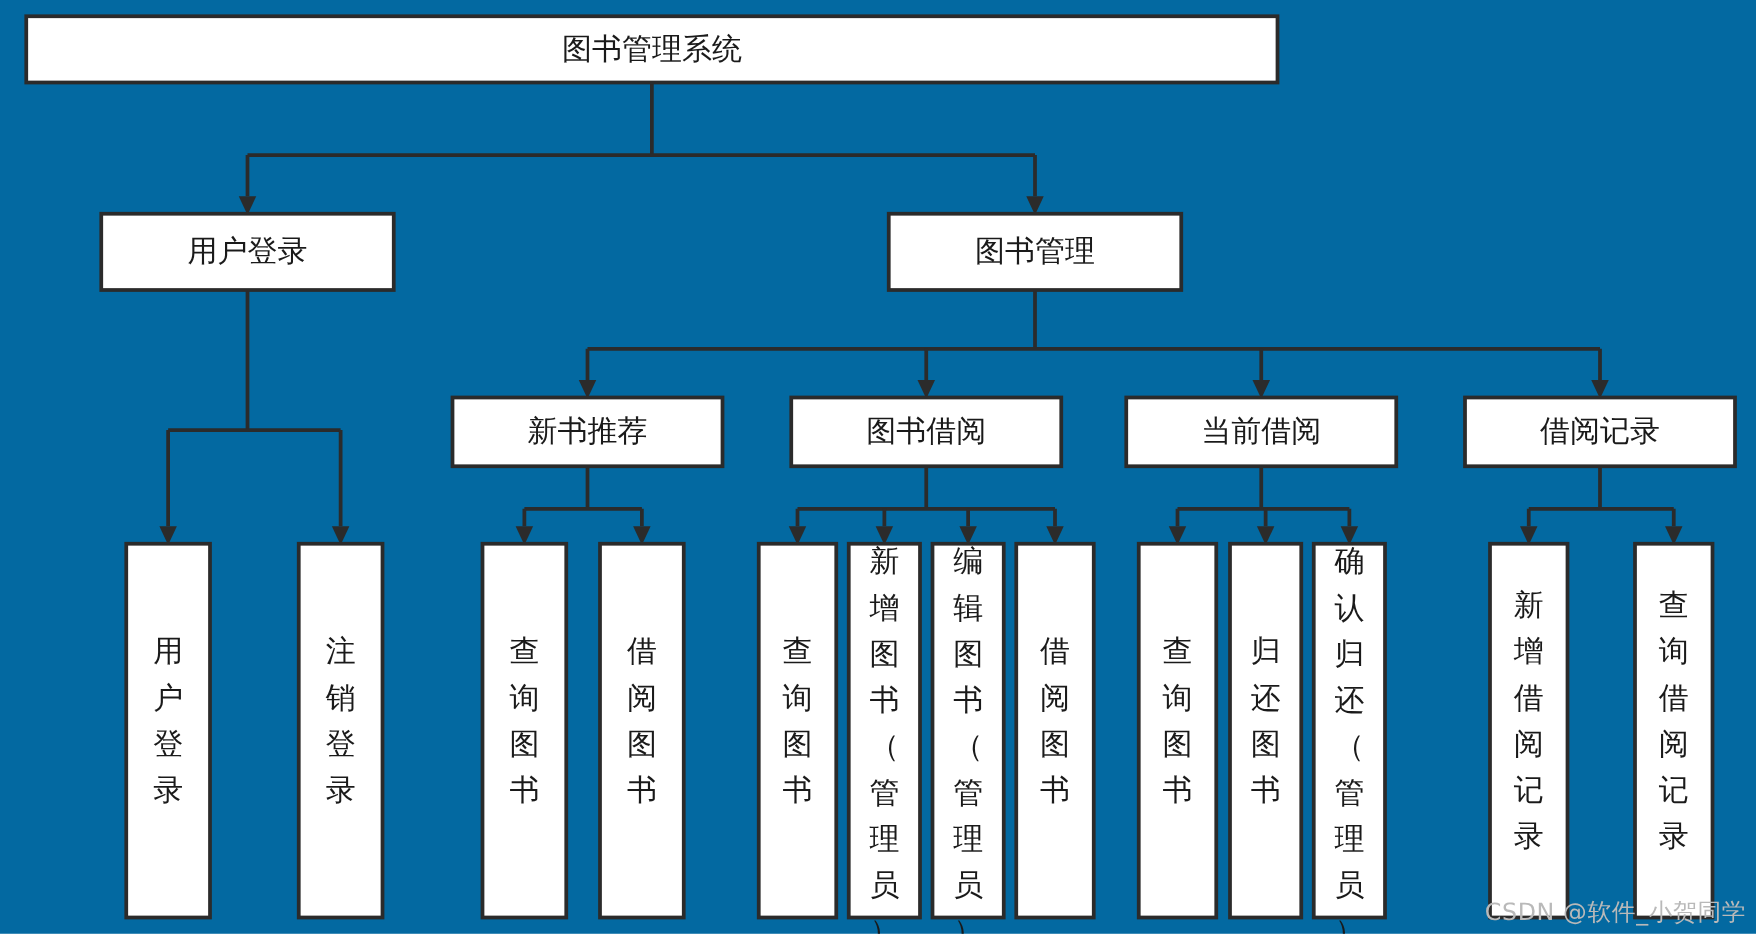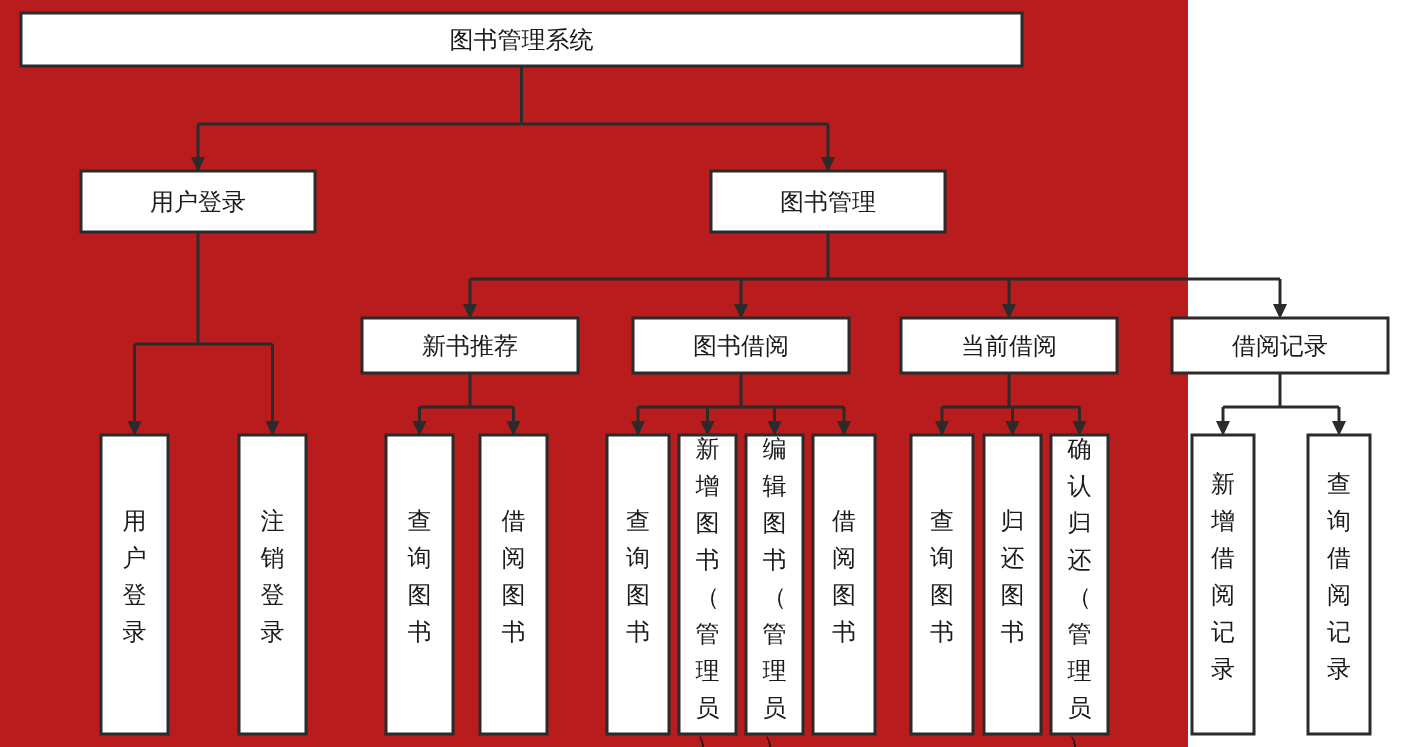--- a/index.html
+++ b/index.html
@@ -8,23 +8,23 @@
     background: #ffffff;
   }
   body {
     width: 1405px;
     height: 747px;
     font-family: "DejaVu Sans", "Liberation Sans", sans-serif;
     overflow: hidden;
   }
   #diagram-root {
     position: relative;
-    width: 1188px;
+    width: 1405px;
     height: 747px;
-    background: #b91c1c;
+    background: #0369a1;
   }
   svg#tree-svg {
     position: absolute;
     left: 0;
     top: 0;
     width: 1405px;
     height: 747px;
     display: block;
   }
   .node-rect {
@@ -219,13 +219,14 @@
         <g>
           <rect x="1192" y="435" width="62" height="299" class="node-rect"></rect>
           <text x="1223" y="492" class="node-label-vertical"><tspan x="1223" dy="0">新</tspan><tspan x="1223" dy="37">增</tspan><tspan x="1223" dy="37">借</tspan><tspan x="1223" dy="37">阅</tspan><tspan x="1223" dy="37">记</tspan><tspan x="1223" dy="37">录</tspan></text>
         </g>
         <g>
           <rect x="1308" y="435" width="62" height="299" class="node-rect"></rect>
           <text x="1339" y="492" class="node-label-vertical"><tspan x="1339" dy="0">查</tspan><tspan x="1339" dy="37">询</tspan><tspan x="1339" dy="37">借</tspan><tspan x="1339" dy="37">阅</tspan><tspan x="1339" dy="37">记</tspan><tspan x="1339" dy="37">录</tspan></text>
         </g>
       </g>
   </svg>
+  <div class="watermark-text">CSDN @软件_小贺同学</div>
 </div>
 
 </body></html>

